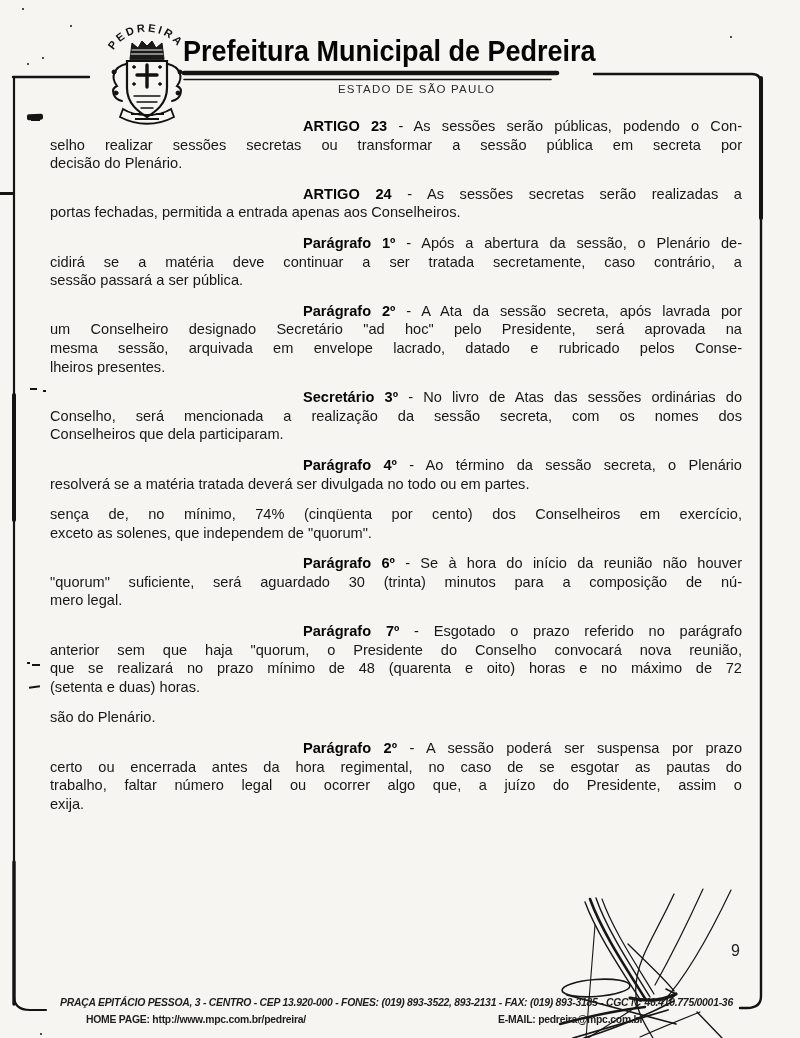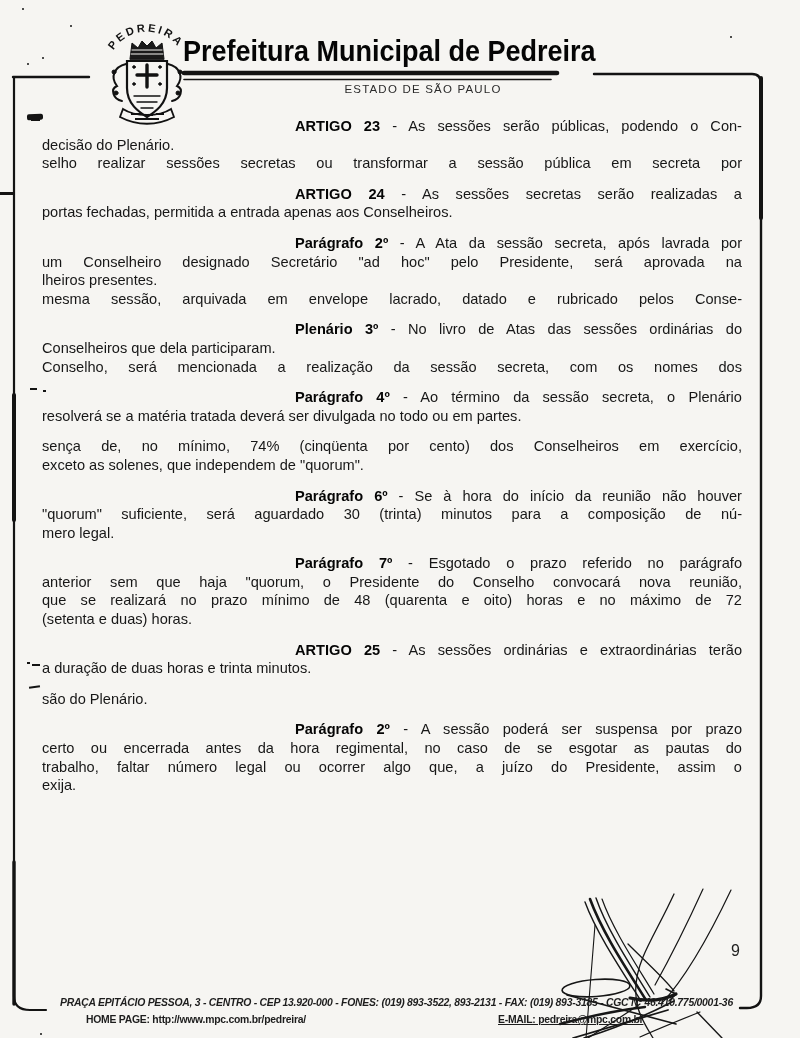--- a/index.html
+++ b/index.html
@@ -12,41 +12,41 @@
   svg.overlay{position:absolute;left:0;top:0;width:800px;height:1038px;pointer-events:none;}
   
   .logo{position:absolute;left:96px;top:14px;width:102px;height:112px;}
   .title{
     position:absolute;left:183px;top:34px;margin:0;
     font-size:30px;font-weight:bold;color:#050505;letter-spacing:0px;
     transform:scaleX(0.90);transform-origin:left top;white-space:nowrap;
   }
   .subtitle{
     position:absolute;left:338px;top:83px;width:170px;
-    font-size:11.5px;letter-spacing:1.2px;color:#2b2b2b;white-space:nowrap;text-align:center;
+    font-size:11.5px;letter-spacing:1.2px;color:#2b2b2b;white-space:nowrap;
   }
   
   .doc-body{
     position:absolute;left:42px;top:117px;width:700px;
     font-size:14.6px;line-height:18.6px;color:#171717;
   }
-  .para{margin:0 0 12px 0;}
+  .para{margin:0 0 12px 8px;}
   .line{text-align:justify;text-align-last:justify;}
   .line.last{text-align-last:auto;}
   .line.first{padding-left:253px;}
   .line b{font-weight:700;color:#050505;}
   
   .pagenum{position:absolute;left:731px;top:942px;font-size:16px;color:#222;}
   .footer{
     position:absolute;left:0;top:994px;width:800px;
     font-size:10.4px;font-weight:bold;color:#1d1d1d;letter-spacing:-0.25px;
   }
   .footer .f1{position:absolute;left:60px;top:3px;width:690px;white-space:nowrap;font-style:italic;}
   .footer .f2-home{position:absolute;left:86px;top:20px;white-space:nowrap;}
-  .footer .f2-email{position:absolute;left:498px;top:20px;white-space:nowrap;text-decoration:underline;}
+  .footer .f2-email{position:absolute;left:498px;top:20px;white-space:nowrap;}
   
   .art{position:absolute;background:#141414;}
   .dot{width:2px;height:2px;border-radius:1px;}
   .smudge{left:27px;top:114px;width:16px;height:6px;border-radius:2px;transform:rotate(-3deg);}
   .smudge2{left:31px;top:118px;width:9px;height:3px;}
   .dash-a{left:0;top:192px;width:14px;height:3px;}
   .dash-b{left:30px;top:388px;width:7px;height:2px;}
   .dot-b{left:43px;top:390px;width:3px;height:2px;}
   .dot-c{left:27px;top:662px;width:3px;height:2px;}
   .dash-c{left:32px;top:664px;width:8px;height:2px;}
@@ -111,60 +111,61 @@
         <rect x="38" y="104" width="24" height="2" fill="#111" stroke="none"></rect>
       </g>
     </svg>
     <h1 class="title">Prefeitura Municipal de Pedreira</h1>
     <div class="subtitle">ESTADO DE SÃO PAULO</div>
   </div>
 
   <main class="doc-body" id="doc-body">
       <div class="para">
         <div class="line first"><b>ARTIGO 23</b> - As sessões serão públicas, podendo o Con-</div>
+        <div class="line">selho realizar sessões secretas ou transformar a sessão pública em secreta por</div>
         <div class="line last">decisão do Plenário.</div>
-        <div class="line">selho realizar sessões secretas ou transformar a sessão pública em secreta por</div>
       </div>
       <div class="para">
         <div class="line first"><b>ARTIGO 24</b> - As sessões secretas serão realizadas a</div>
         <div class="line last">portas fechadas, permitida a entrada apenas aos Conselheiros.</div>
       </div>
       <div class="para">
+        <div class="line first"><b>Parágrafo 1º</b> - Após a abertura da sessão, o Plenário de-</div>
+        <div class="line">cidirá se a matéria deve continuar a ser tratada secretamente, caso contrário, a</div>
+        <div class="line last">sessão passará a ser pública.</div>
+      </div>
+      <div class="para">
         <div class="line first"><b>Parágrafo 2º</b> - A Ata da sessão secreta, após lavrada por</div>
         <div class="line">um Conselheiro designado Secretário "ad hoc" pelo Presidente, será aprovada na</div>
+        <div class="line">mesma sessão, arquivada em envelope lacrado, datado e rubricado pelos Conse-</div>
         <div class="line last">lheiros presentes.</div>
-        <div class="line">mesma sessão, arquivada em envelope lacrado, datado e rubricado pelos Conse-</div>
-      </div>
-      <div class="para">
-        <div class="line first"><b>Plenário 3º</b> - No livro de Atas das sessões ordinárias do</div>
+      </div>
+      <div class="para">
+        <div class="line first"><b>Secretário 3º</b> - No livro de Atas das sessões ordinárias do</div>
+        <div class="line">Conselho, será mencionada a realização da sessão secreta, com os nomes dos</div>
         <div class="line last">Conselheiros que dela participaram.</div>
-        <div class="line">Conselho, será mencionada a realização da sessão secreta, com os nomes dos</div>
       </div>
       <div class="para">
         <div class="line first"><b>Parágrafo 4º</b> - Ao término da sessão secreta, o Plenário</div>
         <div class="line last">resolverá se a matéria tratada deverá ser divulgada no todo ou em partes.</div>
       </div>
       <div class="para">
         <div class="line">sença de, no mínimo, 74% (cinqüenta por cento) dos Conselheiros em exercício,</div>
         <div class="line last">exceto as solenes, que independem de "quorum".</div>
       </div>
       <div class="para">
         <div class="line first"><b>Parágrafo 6º</b> - Se à hora do início da reunião não houver</div>
         <div class="line">"quorum" suficiente, será aguardado 30 (trinta) minutos para a composição de nú-</div>
         <div class="line last">mero legal.</div>
       </div>
       <div class="para">
         <div class="line first"><b>Parágrafo 7º</b> - Esgotado o prazo referido no parágrafo</div>
         <div class="line">anterior sem que haja "quorum, o Presidente do Conselho convocará nova reunião,</div>
         <div class="line">que se realizará no prazo mínimo de 48 (quarenta e oito) horas e no máximo de 72</div>
         <div class="line last">(setenta e duas) horas.</div>
-      </div>
-      <div class="para">
-        <div class="line first"><b>ARTIGO 25</b> - As sessões ordinárias e extraordinárias terão</div>
-        <div class="line last">a duração de duas horas e trinta minutos.</div>
       </div>
       <div class="para">
         <div class="line last">são do Plenário.</div>
       </div>
       <div class="para">
         <div class="line first"><b>Parágrafo 2º</b> - A sessão poderá ser suspensa por prazo</div>
         <div class="line">certo ou encerrada antes da hora regimental, no caso de se esgotar as pautas do</div>
         <div class="line">trabalho, faltar número legal ou ocorrer algo que, a juízo do Presidente, assim o</div>
         <div class="line last">exija.</div>
       </div>

